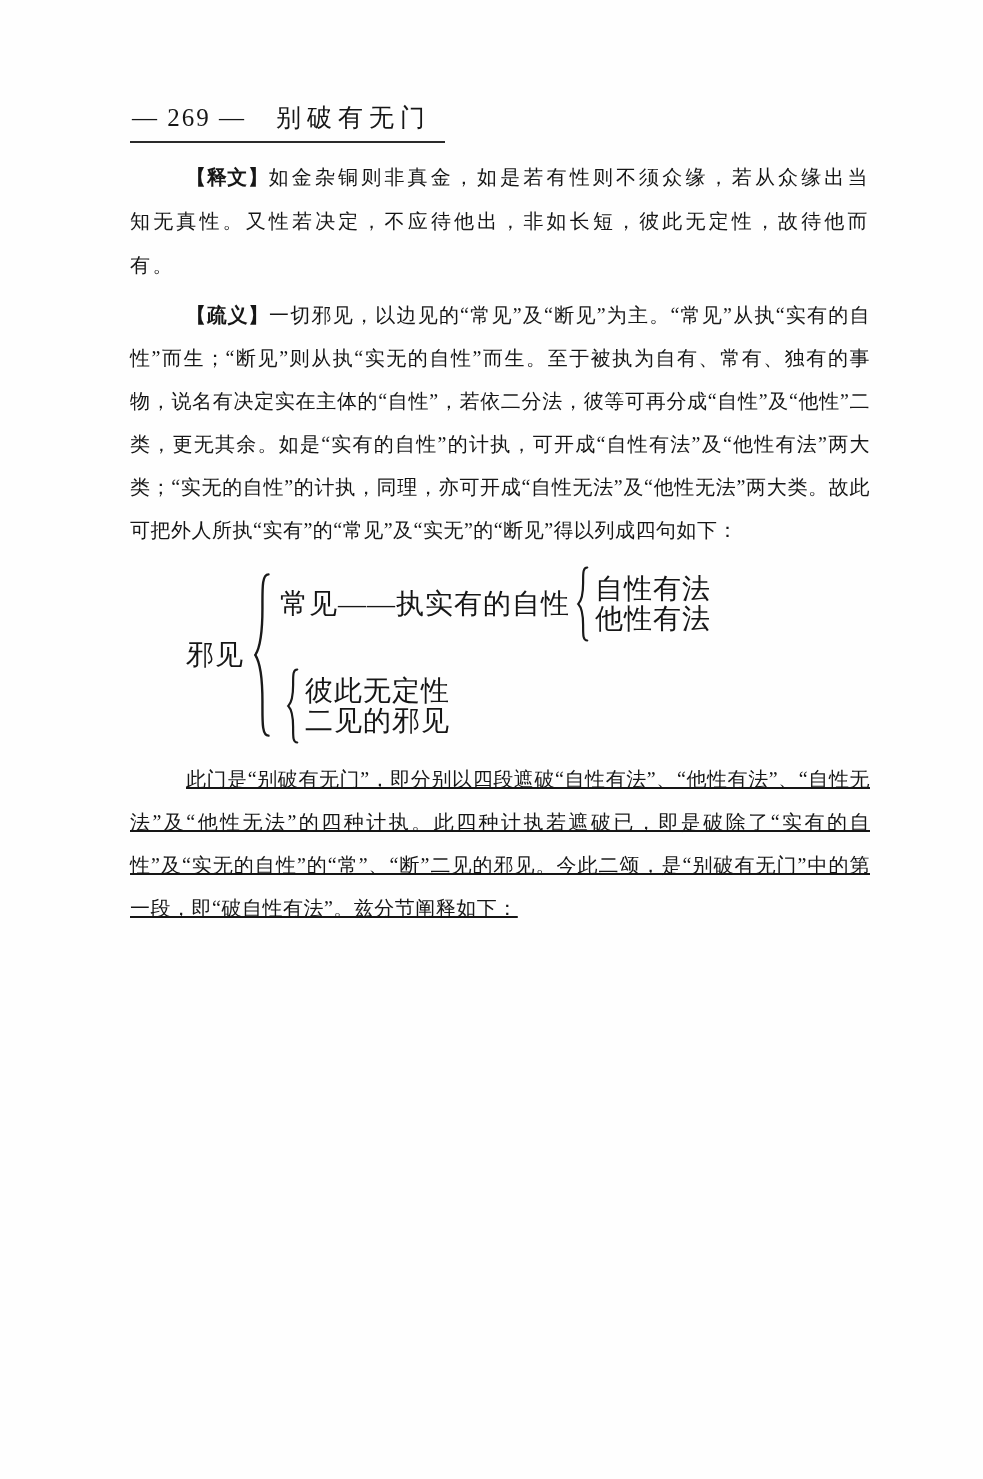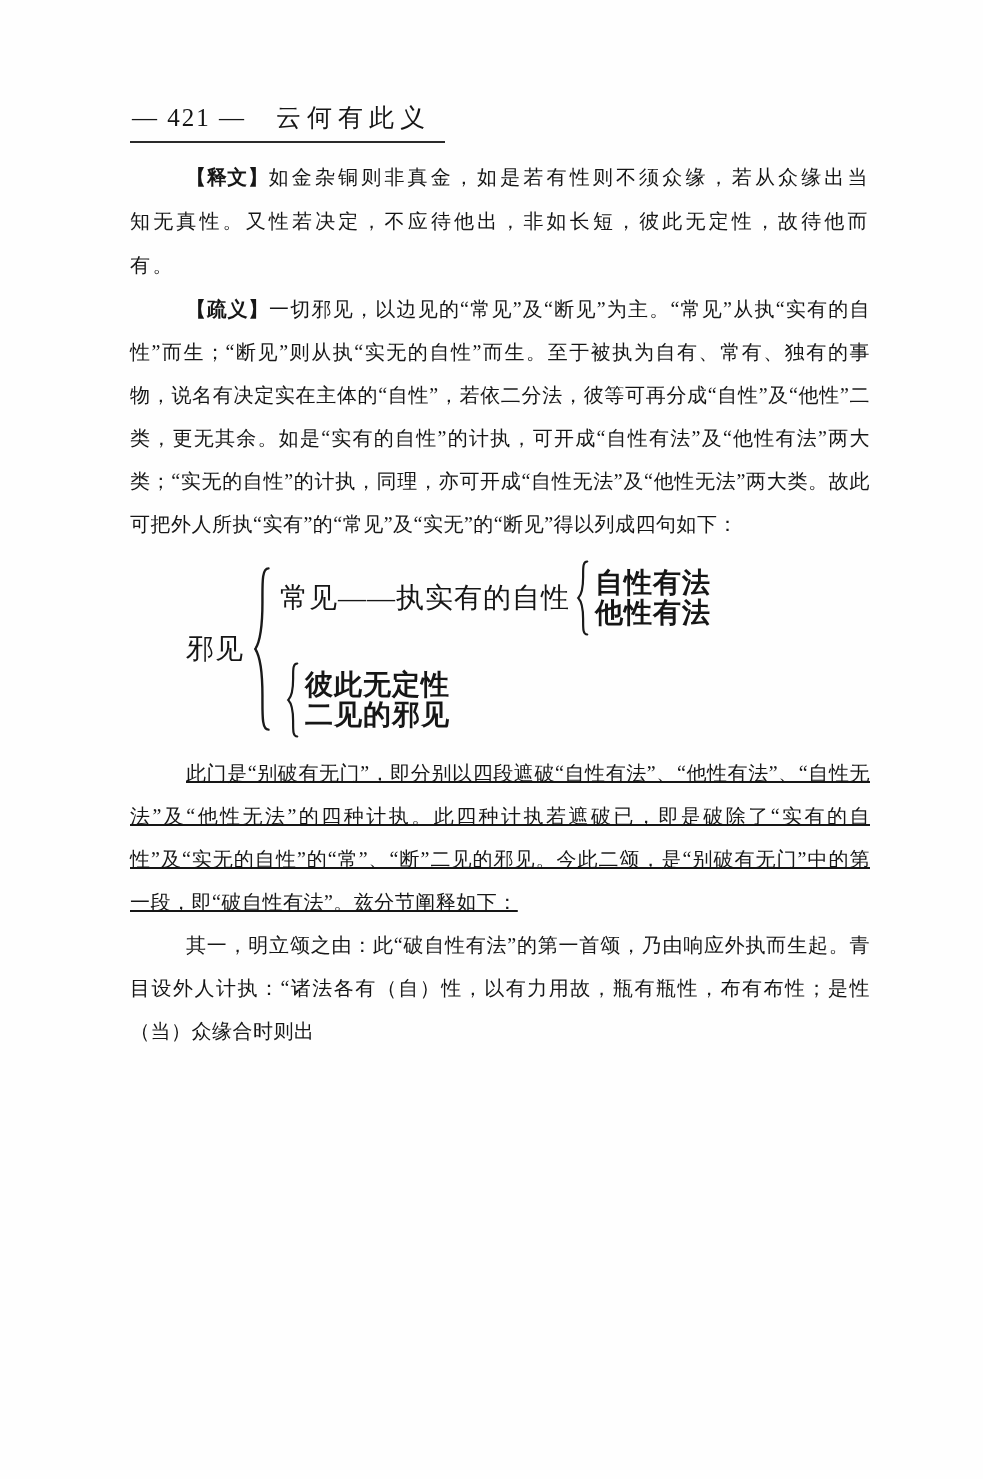--- a/index.html
+++ b/index.html
@@ -39,21 +39,21 @@
     line-height:43px;
     text-align:justify;
     text-justify:inter-character;
     text-indent:56px;
   }
   p.exp{
     margin-top:12px;
     line-height:44px;
     letter-spacing:2.5px;
   }
-  p.comm{margin-top:1px;letter-spacing:0.5px;}
+  p.comm{margin-top:7px;letter-spacing:0.5px;}
   p.p3{margin-top:6px;letter-spacing:0.5px;text-decoration:underline;}
   p.p4{margin-top:0;letter-spacing:0.5px;}
   .plabel{
     font-family:"Liberation Sans","DejaVu Sans",sans-serif;
     font-weight:bold;
     letter-spacing:0;
   }
   
   .diagram{
     display:flex;
@@ -62,30 +62,30 @@
     font-size:28px;
     letter-spacing:1px;
   }
   .droot{flex:0 0 auto;}
   .brace{flex:0 0 auto;display:block;}
   .brace-big{margin:0 6px 0 8px;}
   .brace-small{margin:0 4px 0 6px;}
   .branches{display:flex;flex-direction:column;gap:26px;}
   .branch{display:flex;align-items:center;}
   .btext{flex:0 0 auto;}
-  .leaves{display:flex;flex-direction:column;font-weight:bold;}
+  .leaves{display:flex;flex-direction:column;}
   .leaf{line-height:30px;}
 </style>
 </head>
 <body>
 
 <div class="page">
 
   <div class="header">
-    <span>— 421 —</span><span class="title">云何有此义</span>
+    <span>— 269 —</span><span class="title">别破有无门</span>
   </div>
 
 
   <p class="para exp"><span class="plabel">【释文】</span><span>如金杂铜则非真金，如是若有性则不须众缘，若从众缘出当知无真性。又性若决定，不应待他出，非如长短，彼此无定性，故待他而有。</span></p>
 
   <p class="para comm"><span class="plabel">【疏义】</span><span>一切邪见，以边见的“常见”及“断见”为主。“常见”从执“实有的自性”而生；“断见”则从执“实无的自性”而生。至于被执为自有、常有、独有的事物，说名有决定实在主体的“自性”，若依二分法，彼等可再分成“自性”及“他性”二类，更无其余。如是“实有的自性”的计执，可开成“自性有法”及“他性有法”两大类；“实无的自性”的计执，同理，亦可开成“自性无法”及“他性无法”两大类。故此可把外人所执“实有”的“常见”及“实无”的“断见”得以列成四句如下：</span></p>
 
   <div class="diagram">
     <span class="droot">邪见</span>
     <svg class="brace brace-big" width="22" height="168" viewBox="0 0 20 100" preserveAspectRatio="none">
@@ -112,15 +112,14 @@
           <span class="leaf">彼此无定性</span>
           <span class="leaf">二见的邪见</span>
         </div>
       </div>
 
     </div>
   </div>
 
   <p class="para p3">此门是“别破有无门”，即分别以四段遮破“自性有法”、“他性有法”、“自性无法”及“他性无法”的四种计执。此四种计执若遮破已，即是破除了“实有的自性”及“实无的自性”的“常”、“断”二见的邪见。今此二颂，是“别破有无门”中的第一段，即“破自性有法”。兹分节阐释如下：</p>
 
-  <p class="para p4">其一，明立颂之由：此“破自性有法”的第一首颂，乃由响应外执而生起。青目设外人计执：“诸法各有（自）性，以有力用故，瓶有瓶性，布有布性；是性（当）众缘合时则出</p>
 
 </div>
 
 </body></html>

